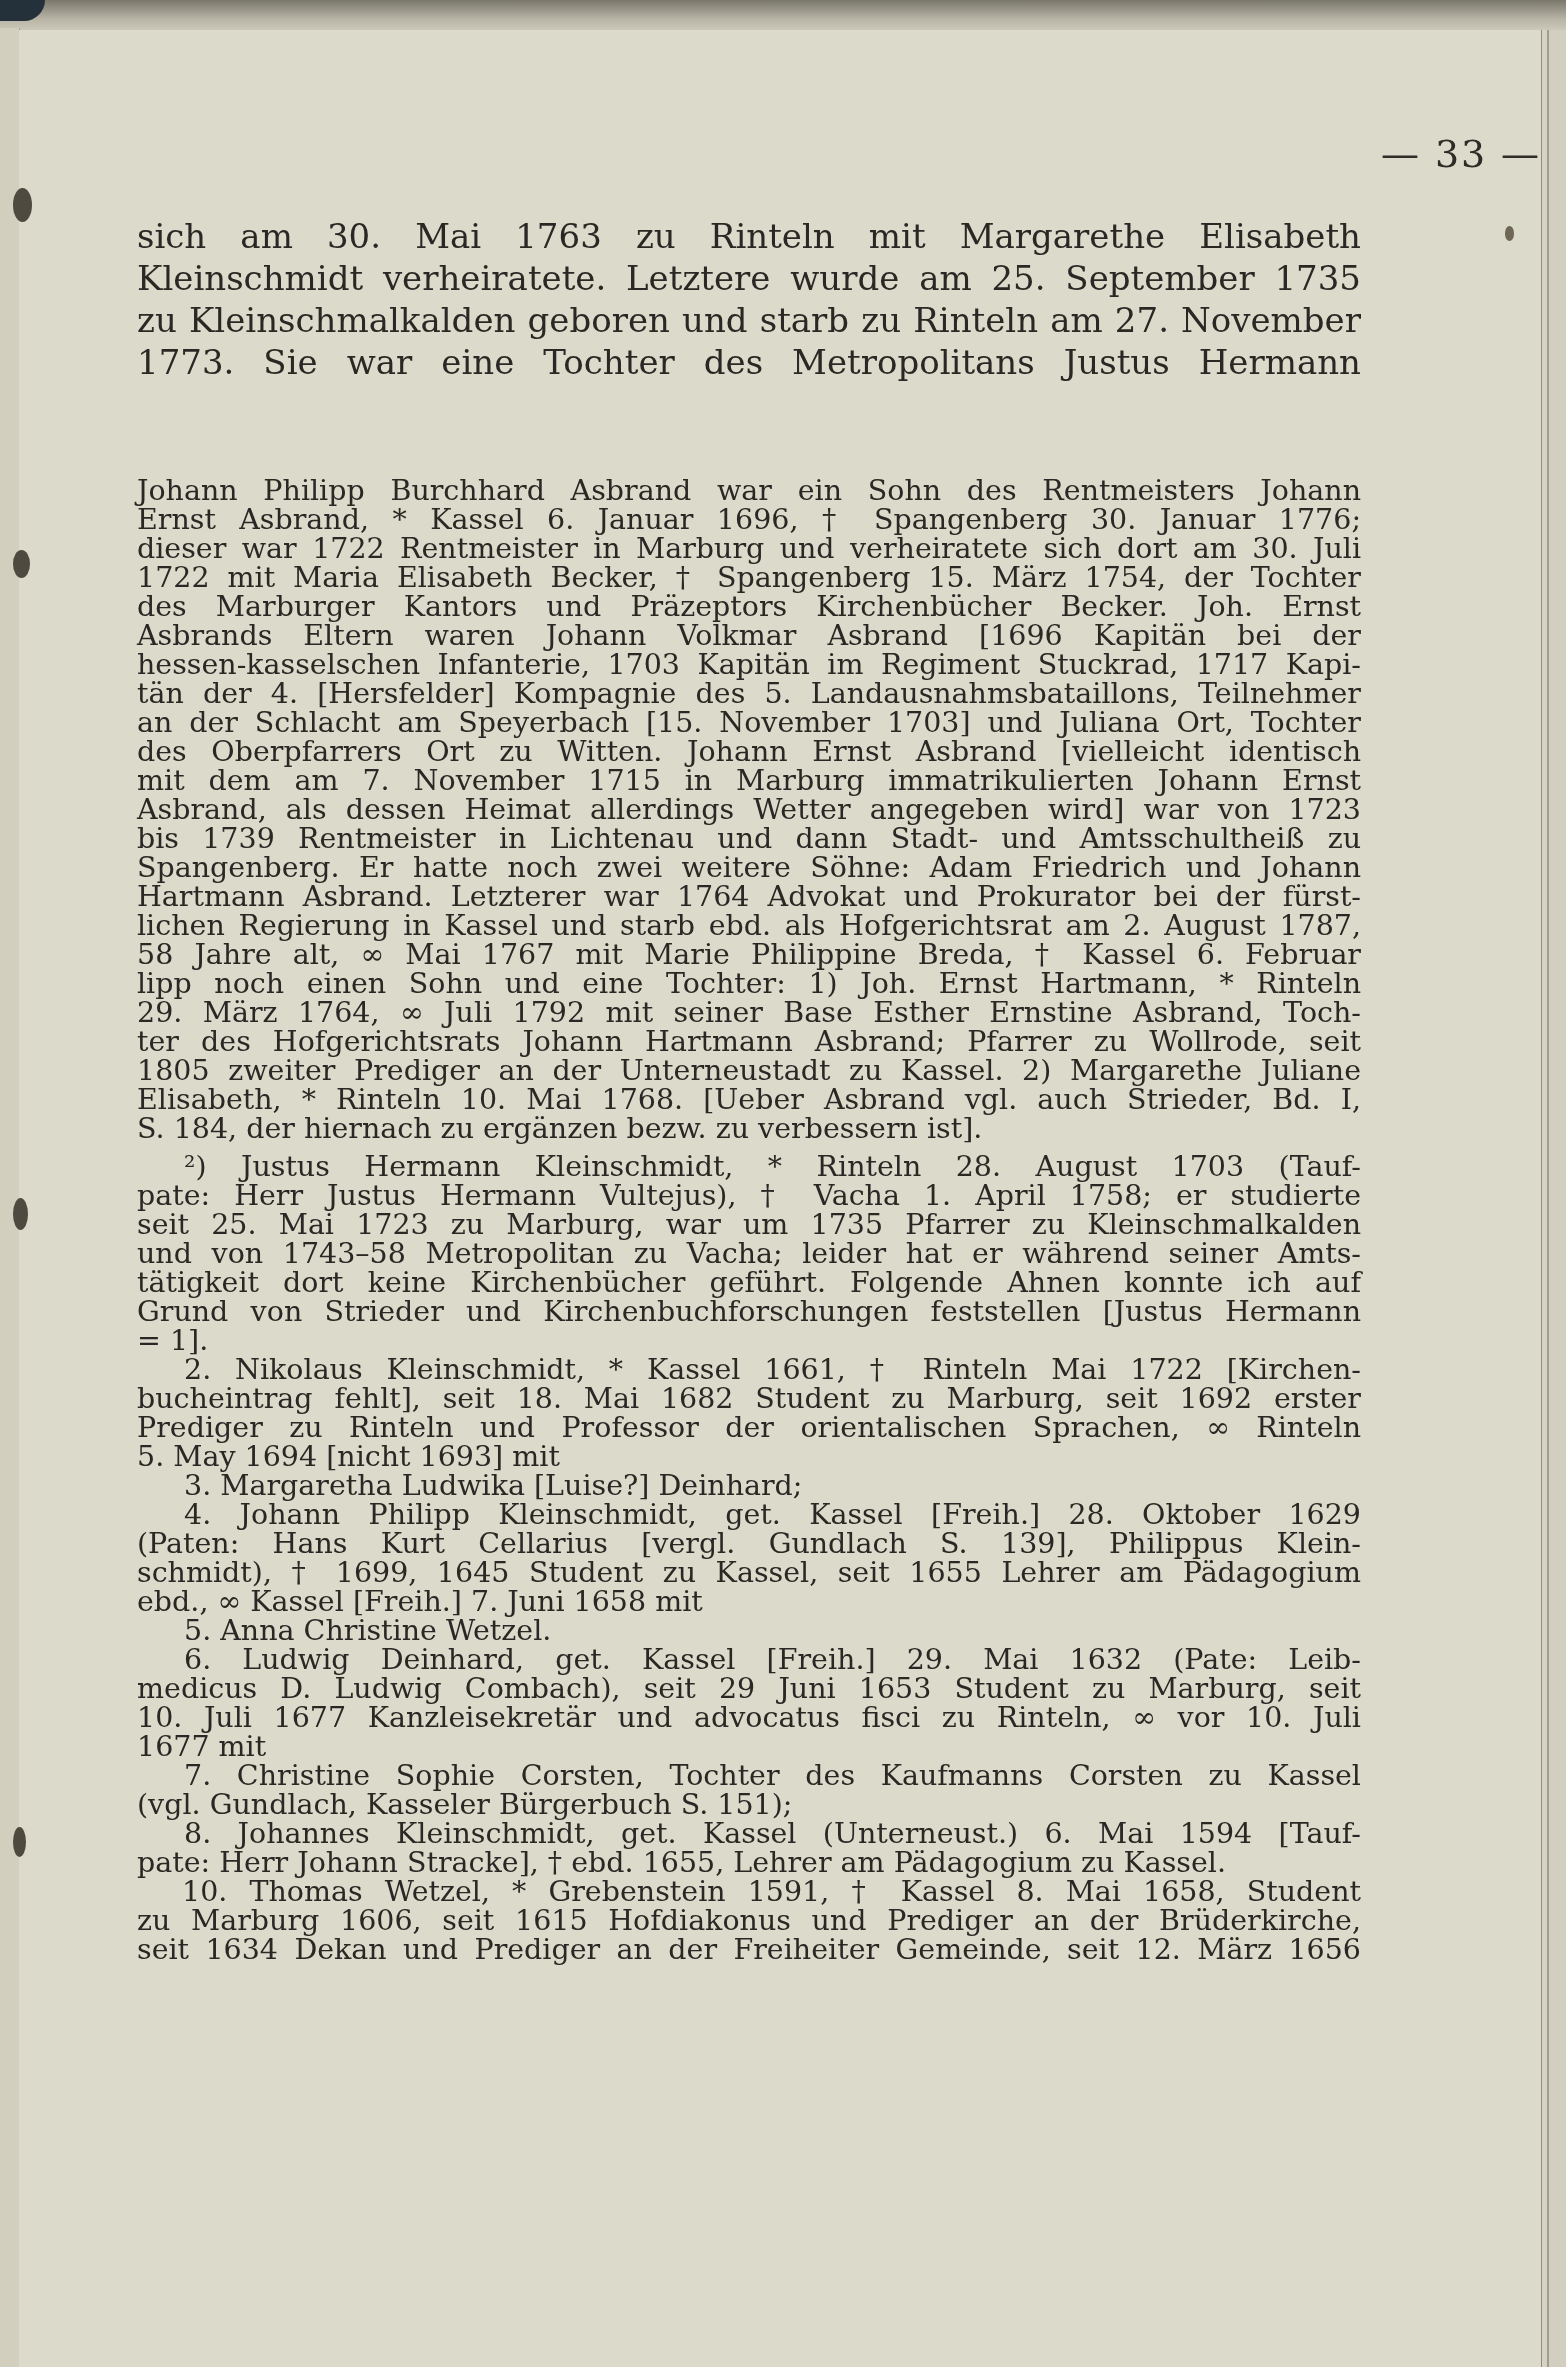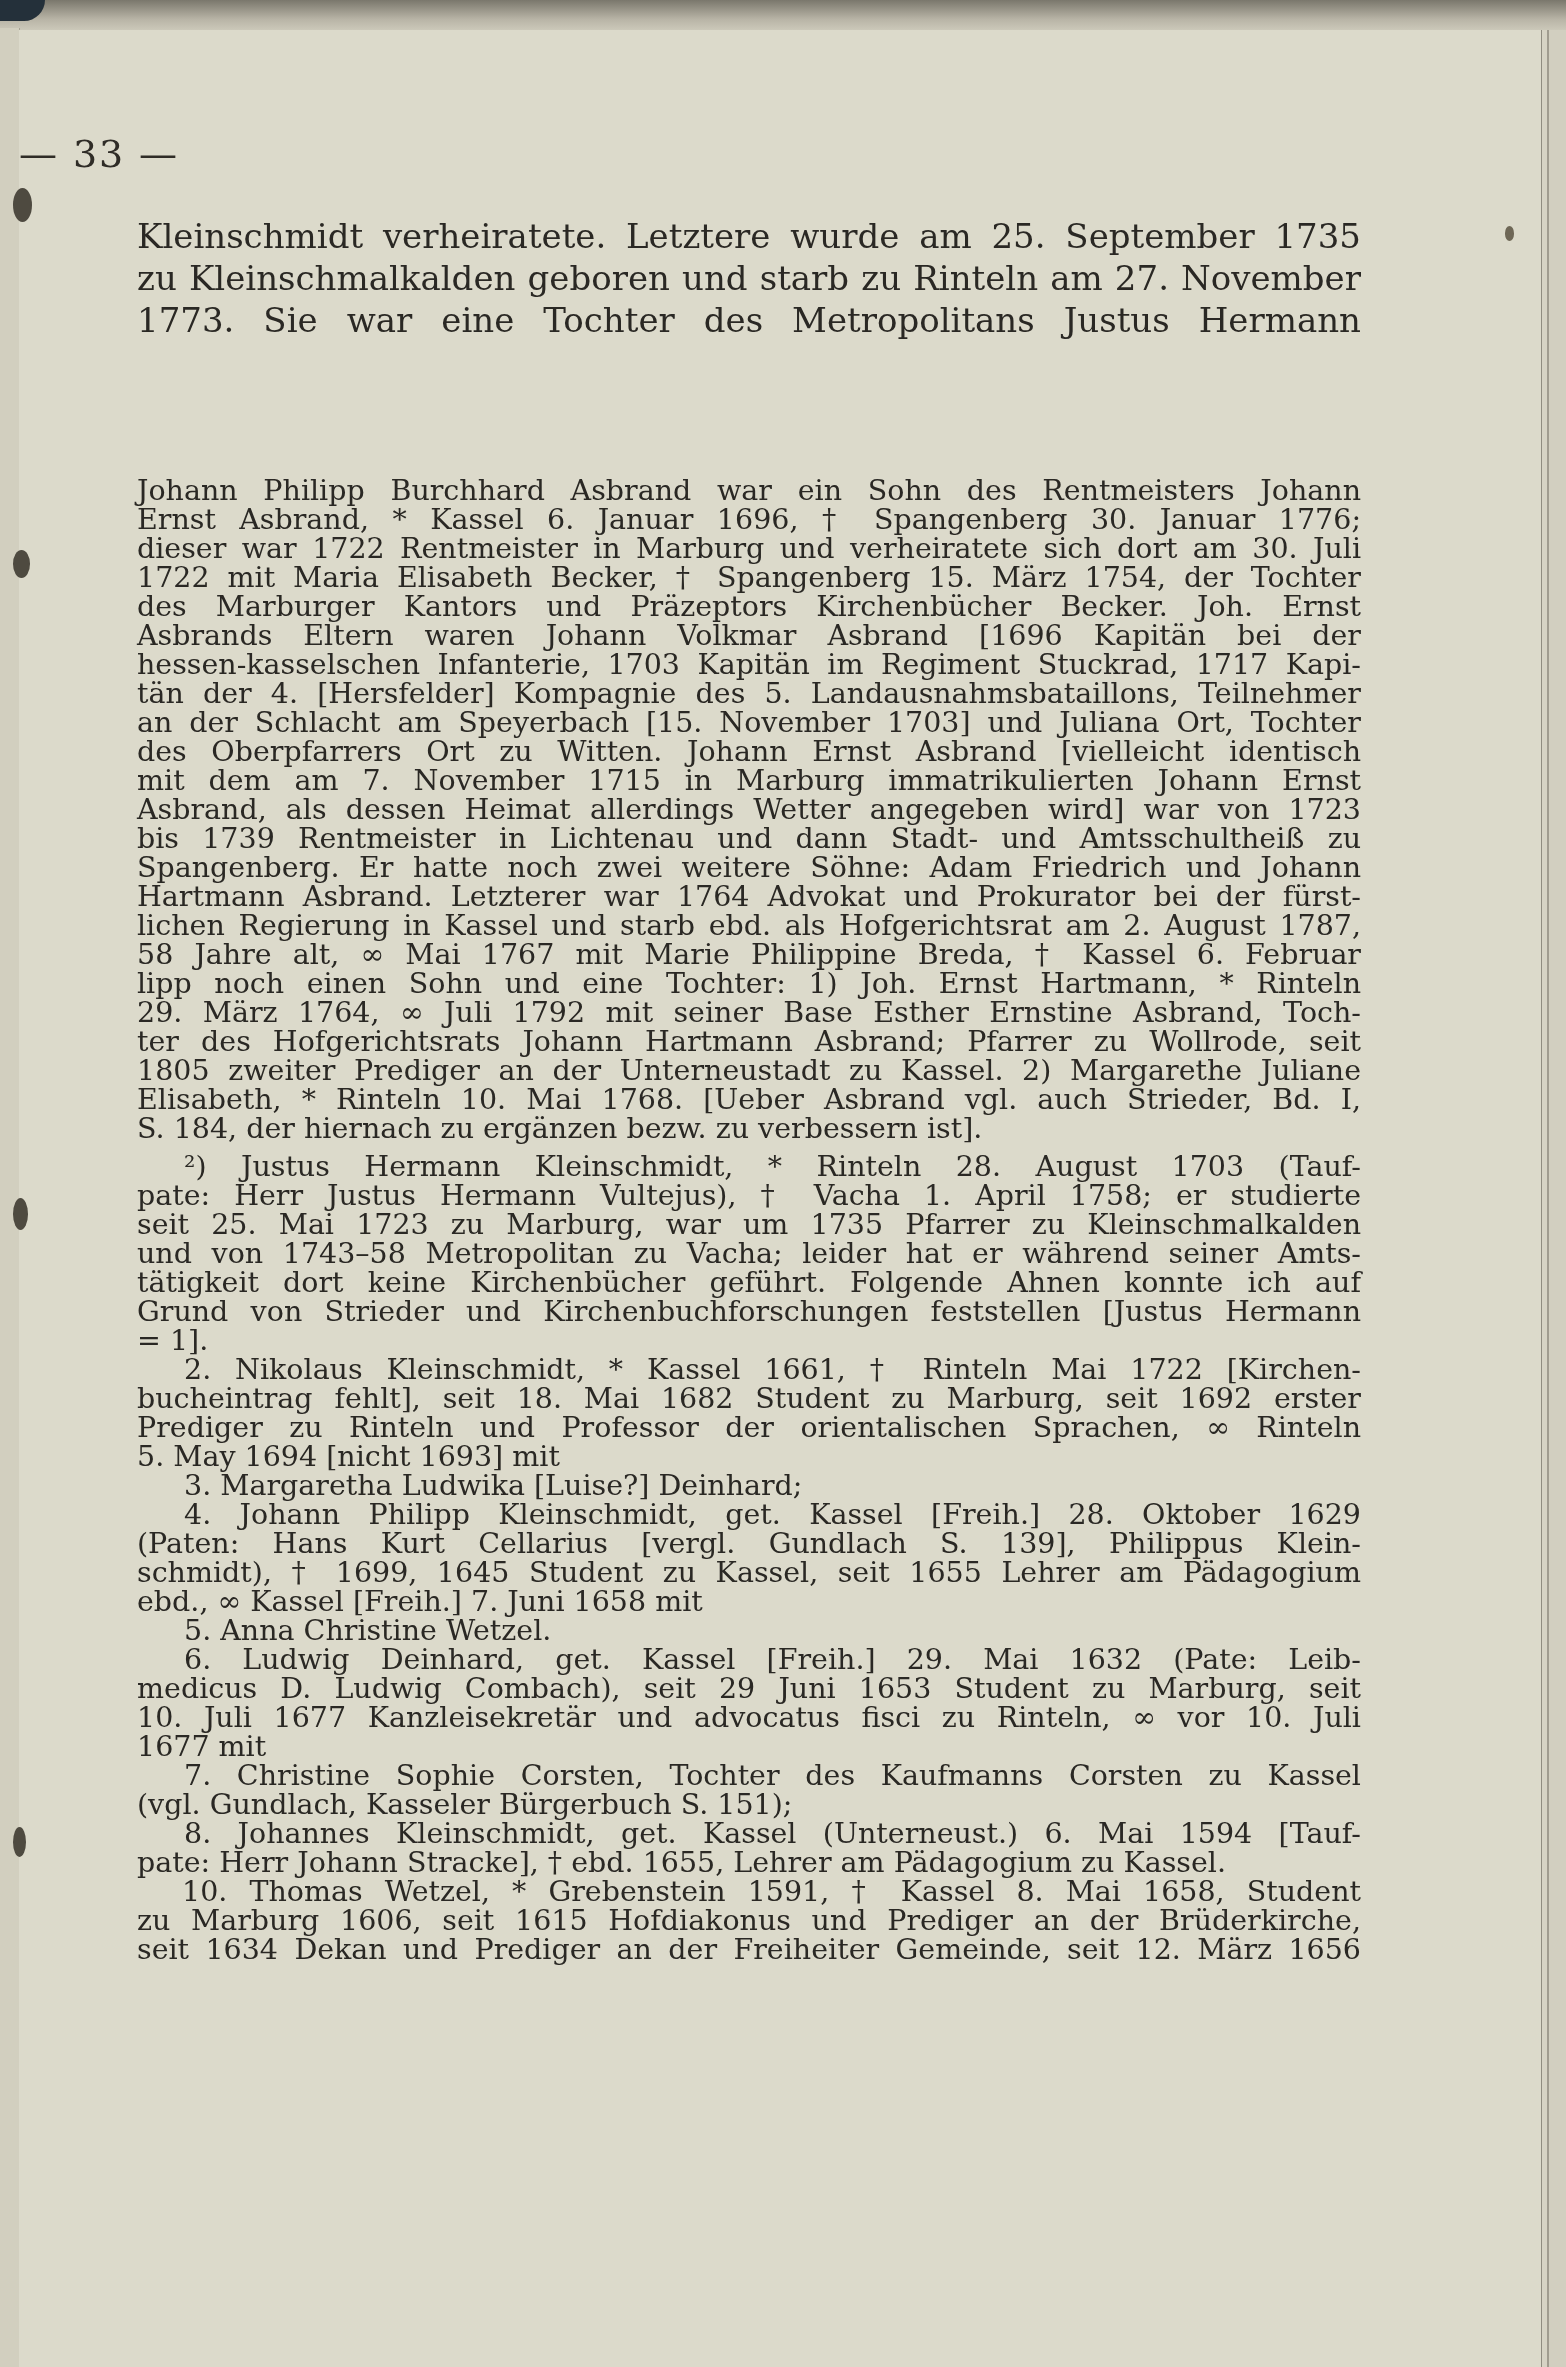--- a/index.html
+++ b/index.html
@@ -24,21 +24,21 @@
   .page {
     position:absolute; left:19px; top:30px; width:1522px; height:2337px;
     background:#dcdacb;
   }
   .right-edge {
     position:absolute; left:1540px; top:30px; width:26px; height:2337px;
     background:linear-gradient(90deg,#8f8c80 0 1.9px,#d6d3c4 1.9px 7.5px,#a09c8f 7.5px 9.4px,#d2cfc0 9.4px);
   }
   .hole { position:absolute; border-radius:50%; background:#4e4a40; }
   .page-number {
-    position:absolute; left:0; width:1522px; top:102px; text-align:left;
+    position:absolute; left:0; width:1522px; top:102px; text-align:right;
     font-size:38px; letter-spacing:1.9px; color:#2f2c27;
   }
   .text-block {
     position:absolute; left:118px; width:1224px;
   }
   .main-para {
     top:185px; font-size:34px; line-height:42px; text-align:justify;
   }
   .notes {
     top:446px; font-size:28.5px; line-height:29px; text-align:justify;
@@ -61,20 +61,21 @@
 <div class="page">
   <div class="hole" style="left:-5.6px;top:158px;width:19px;height:34px;"></div>
   <div class="hole" style="left:-5.6px;top:520px;width:17px;height:28px;"></div>
   <div class="hole" style="left:-5.6px;top:1168px;width:15px;height:32px;"></div>
   <div class="hole" style="left:-5.6px;top:1797px;width:13px;height:30px;"></div>
   <div class="hole" style="left:1486px;top:196px;width:9.4px;height:15px;background:#6e6756;"></div>
 
   <div class="page-number">— 33 —</div>
 
   <div class="text-block main-para">
+    <p class="p">sich am 30. Mai 1763 zu Rinteln mit Margarethe Elisabeth</p>
     <p class="p">Kleinschmidt verheiratete. Letztere wurde am 25. September 1735</p>
     <p class="p">zu Kleinschmalkalden geboren und starb zu Rinteln am 27. November</p>
     <p class="p">1773. Sie war eine Tochter des Metropolitans Justus Hermann</p>
   </div>
 
   <div class="text-block notes">
     <div>
       <p class="p">Johann Philipp Burchhard Asbrand war ein Sohn des Rentmeisters Johann</p>
       <p class="p">Ernst Asbrand, * Kassel 6. Januar 1696, † Spangenberg 30. Januar 1776;</p>
       <p class="p">dieser war 1722 Rentmeister in Marburg und verheiratete sich dort am 30. Juli</p>

